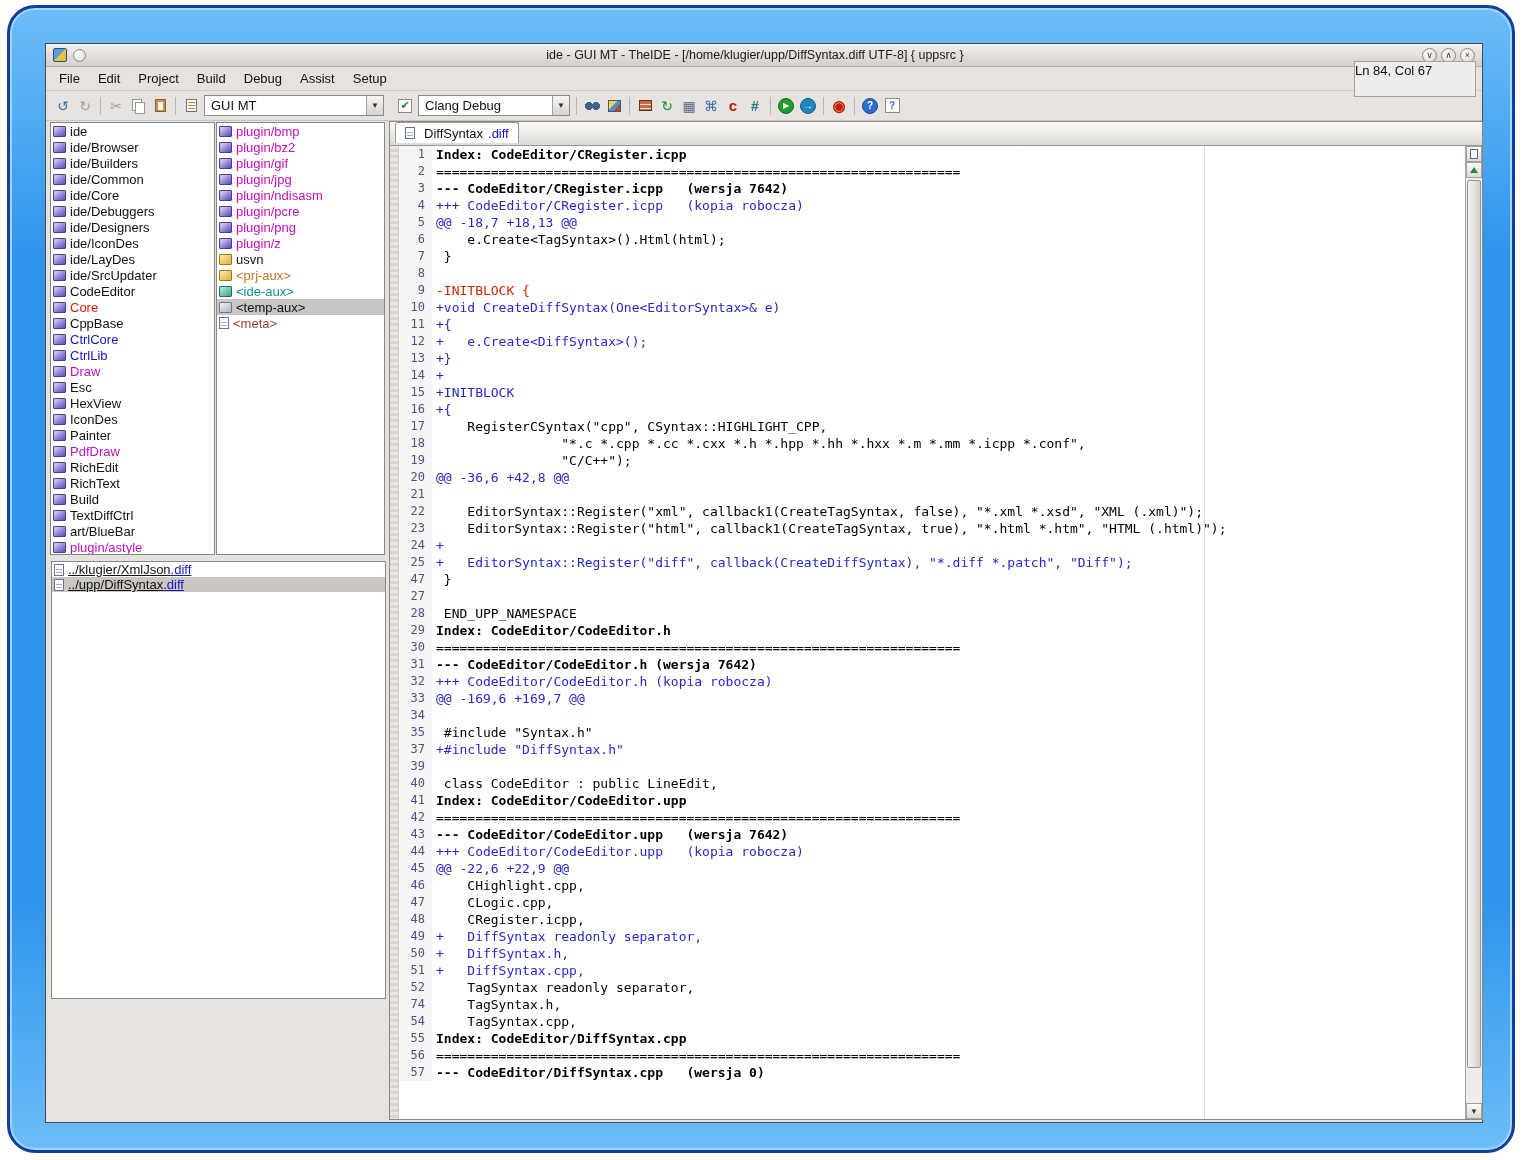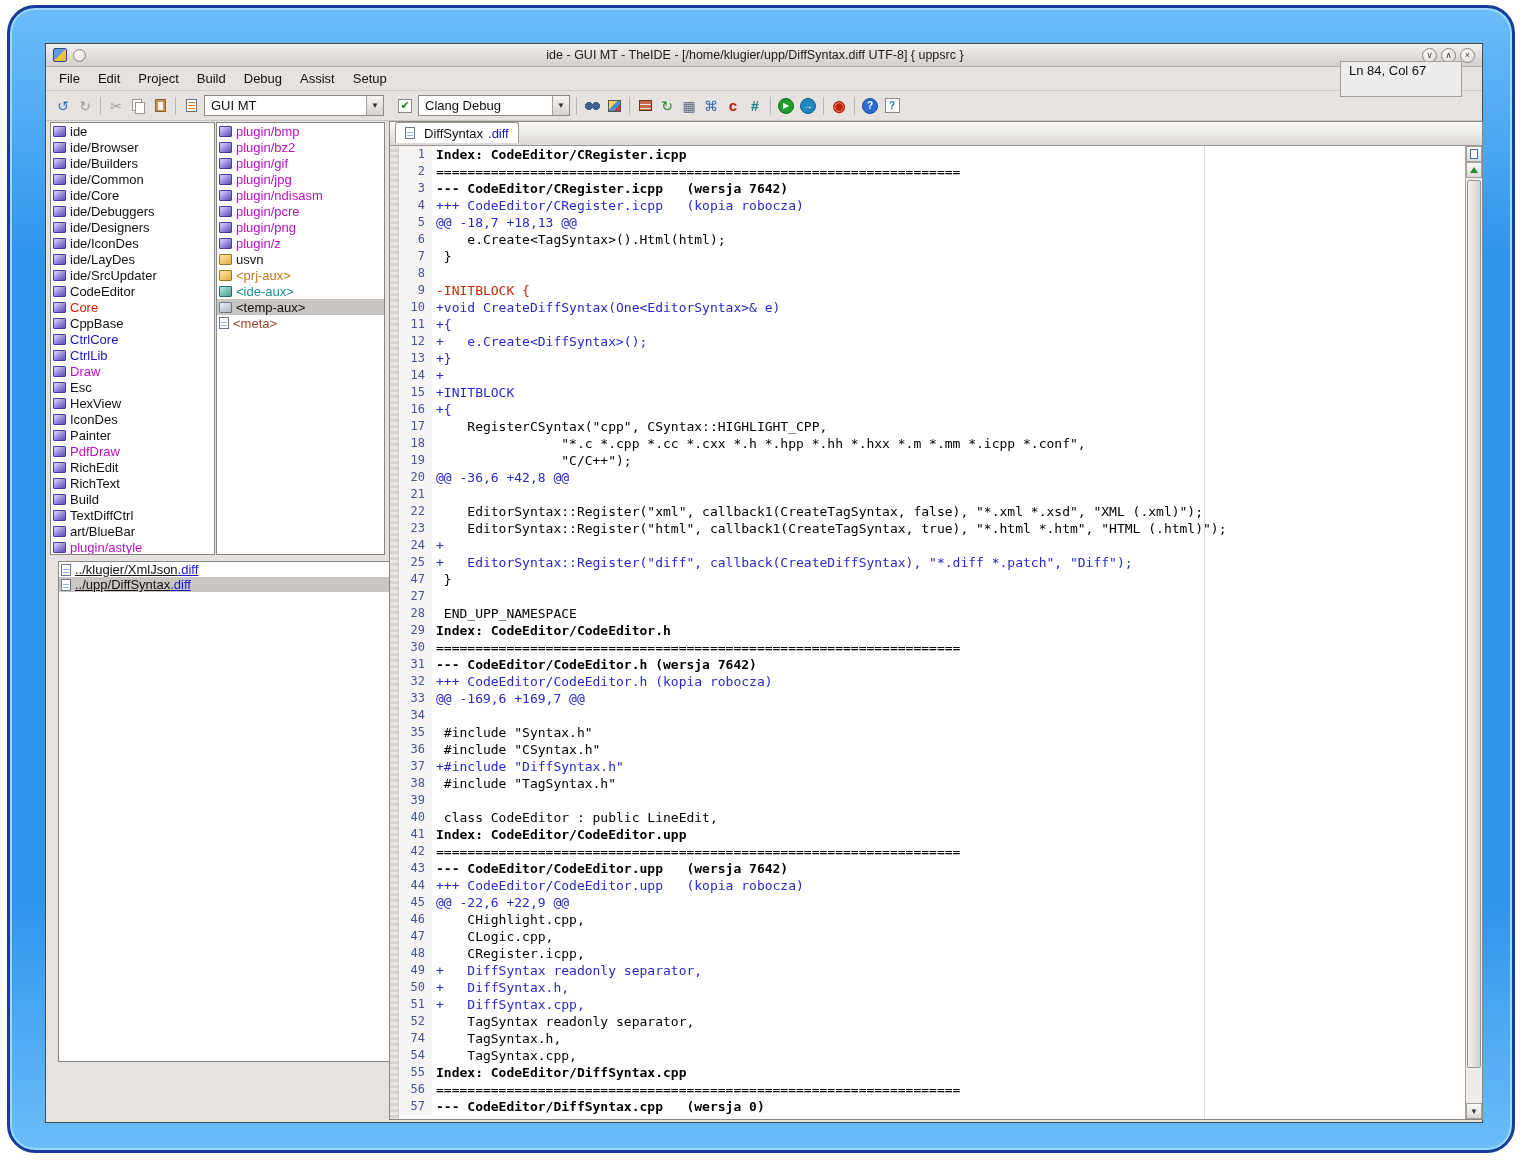--- a/index.html
+++ b/index.html
@@ -22,22 +22,22 @@
     background:radial-gradient(circle at 35% 30%,#fff,#d9d5d1);margin-right:6px}
   .title{flex:1;text-align:center;font-size:12.5px;color:#1a1a1a;white-space:nowrap;overflow:hidden}
   .wbtn{width:15px;height:15px;border-radius:50%;border:1px solid #8d8985;margin-left:4px;
     background:radial-gradient(circle at 35% 30%,#fff,#d7d3cf);
     display:inline-flex;align-items:center;justify-content:center;font-size:9px;color:#3a3a3a}
 
   
   .menubar{height:24px;display:flex;align-items:center;padding:0 4px;border-bottom:1px solid #cfccc8;flex:none}
   .menu-items{display:flex}
   .menu-item{padding:3px 9px;cursor:default}
-  .caret-pos{margin-left:auto;margin-right:16px;width:122px;height:36px;line-height:17px;
-    border:1px solid #a5a19d;background:#efedeb;padding-left:8px}
+  .caret-pos{margin-left:auto;margin-right:2px;width:122px;height:36px;line-height:17px;
+    border:1px solid #a5a19d;background:#efedeb;}
 
   
   .toolbar{height:30px;display:flex;align-items:center;padding:0 6px;border-bottom:1px solid #c9c6c2;flex:none}
   .tbtn{width:22px;height:22px;display:flex;align-items:center;justify-content:center;font-size:14px;flex:none}
   .tsep{width:1px;height:18px;background:#b9b5b1;margin:0 4px;flex:none}
   .c-en{color:#3c6db0}.c-dis{color:#a6a29e}.c-green{color:#1f8f2e}.c-steel{color:#5b6b85}
   .c-redl{color:#c41e00;font-weight:bold;font-size:15px}
   .c-hash{color:#1f7d92;font-weight:bold}
   .circle{width:16px;height:16px;border-radius:50%;display:flex;align-items:center;justify-content:center;
     color:#fff;font-size:8px}
@@ -68,21 +68,21 @@
   .i-install{width:13px;height:12px;border:1px solid #555;
     background:linear-gradient(135deg,#f0d060 0 40%,#4a90d0 40% 70%,#c04040 70%)}
   .i-build{width:13px;height:11px;border:1px solid #6e3018;
     background:repeating-linear-gradient(180deg,#c8684a 0 3px,#e8e4e0 3px 4px)}
 
   
   .work{flex:1;position:relative}
   .panel{position:absolute;background:#fff;border:1px solid #8a8682;overflow:hidden}
   .pkg-panel{left:4px;top:1px;width:165px;height:433px}
   .files-panel{left:170px;top:1px;width:169px;height:433px}
-  .diff-panel{left:12px;top:440px;width:335px;height:501px}
+  .diff-panel{left:5px;top:440px;width:335px;height:438px}
   .lrow{display:flex;align-items:center;height:16px;padding-left:2px;white-space:nowrap;cursor:default}
   .licon{width:13px;height:11px;margin-right:4px;flex:none}
   .package-icon{background:linear-gradient(145deg,#cfc6f2 15%,#8f7fd9 60%,#5e4fb2);border:1px solid #4a3c96;border-radius:1px}
   .package-yellow-icon{background:linear-gradient(145deg,#ffe9a8,#dfae3e);border:1px solid #9a7718;border-radius:1px}
   .package-teal-icon{background:linear-gradient(145deg,#b8ecdf,#3fa08e);border:1px solid #1f6e5e;border-radius:1px}
   .package-gray-icon{background:linear-gradient(145deg,#eceff4,#aab4c4);border:1px solid #6b7688;border-radius:1px}
   .page-icon{width:10px;height:12px;background:#fff;border:1px solid #6b7688;
     background-image:repeating-linear-gradient(180deg,transparent 0 2px,#8fb0e0 2px 3px);
     background-size:6px 8px;background-position:1px 2px;background-repeat:no-repeat}
   .b{font-weight:normal}
@@ -543,30 +543,22 @@
                 </div>
                 <div class="crow">
                   <span class="lnum">34</span>
                   <span class="ltxt ctx"> </span>
                 </div>
                 <div class="crow">
                   <span class="lnum">35</span>
                   <span class="ltxt ctx"> #include "Syntax.h"</span>
                 </div>
                 <div class="crow">
-                  <span class="lnum">36</span>
-                  <span class="ltxt ctx"> #include "CSyntax.h"</span>
-                </div>
-                <div class="crow">
                   <span class="lnum">37</span>
                   <span class="ltxt add">+#include "DiffSyntax.h"</span>
-                </div>
-                <div class="crow">
-                  <span class="lnum">38</span>
-                  <span class="ltxt ctx"> #include "TagSyntax.h"</span>
                 </div>
                 <div class="crow">
                   <span class="lnum">39</span>
                   <span class="ltxt ctx"> </span>
                 </div>
                 <div class="crow">
                   <span class="lnum">40</span>
                   <span class="ltxt ctx"> class CodeEditor : public LineEdit,</span>
                 </div>
                 <div class="crow">

